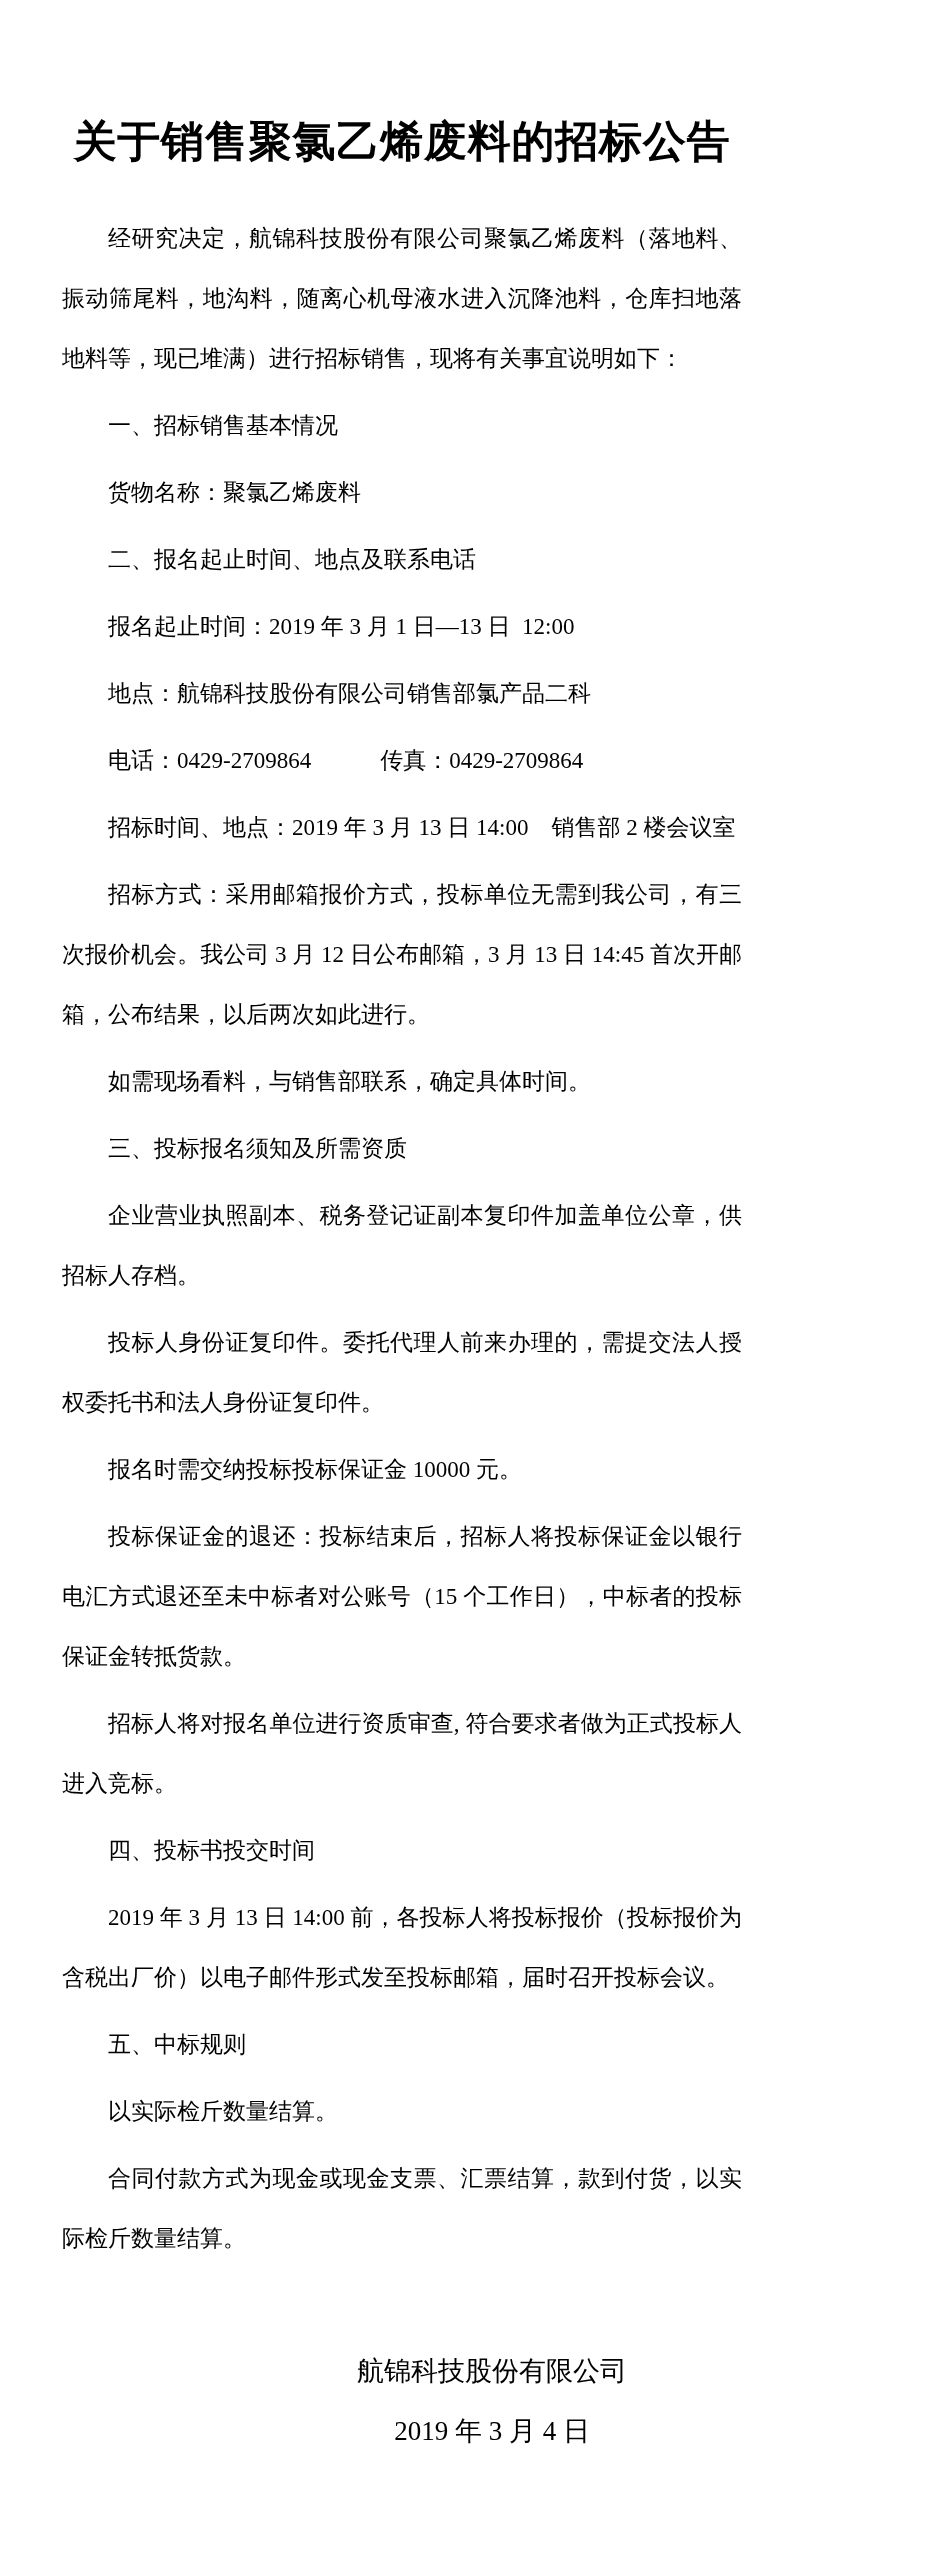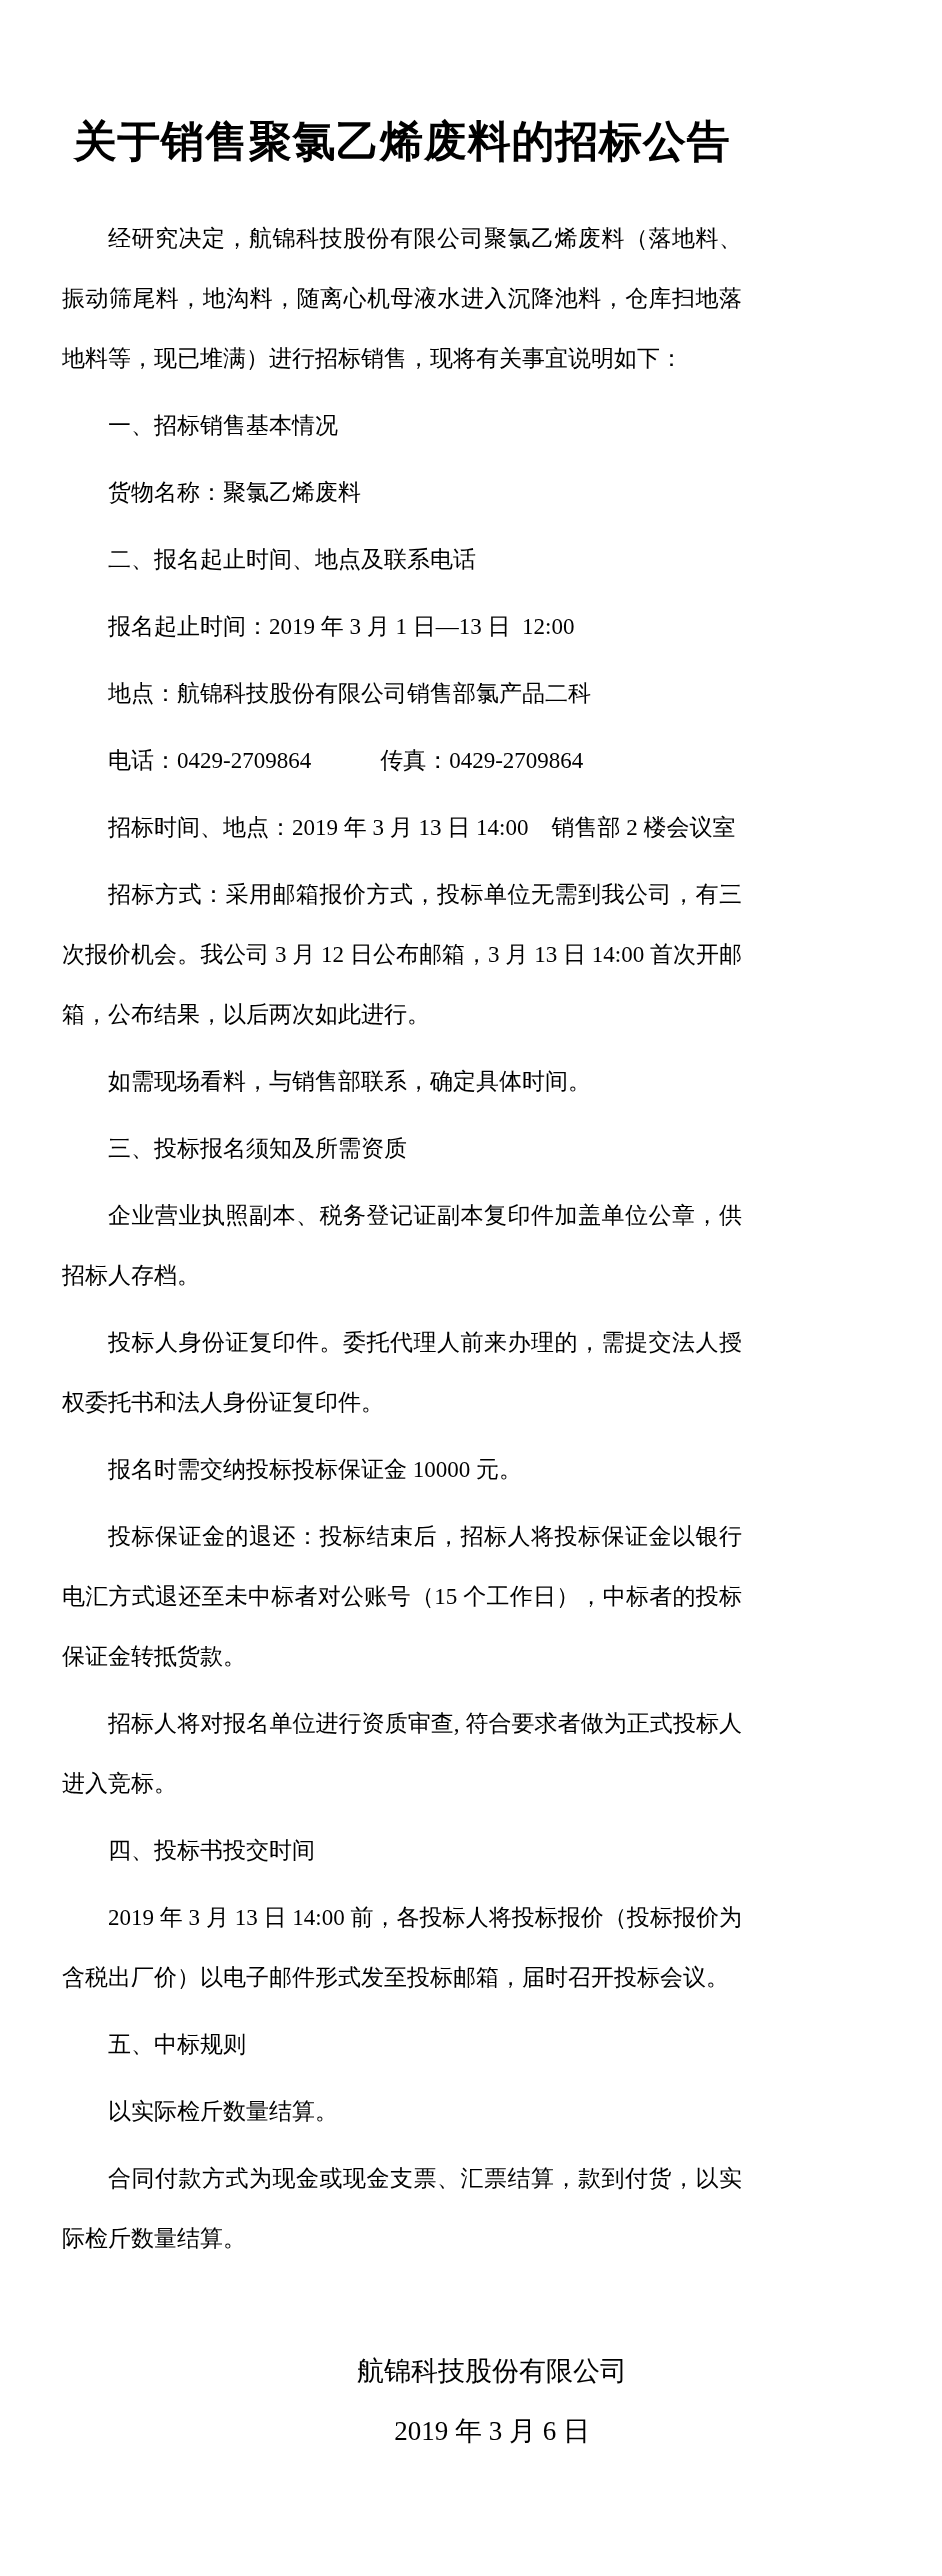--- a/index.html
+++ b/index.html
@@ -53,34 +53,34 @@
 
   <div class="body-text">
       <p>经研究决定，航锦科技股份有限公司聚氯乙烯废料（落地料、振动筛尾料，地沟料，随离心机母液水进入沉降池料，仓库扫地落地料等，现已堆满）进行招标销售，现将有关事宜说明如下：</p>
       <p>一、招标销售基本情况</p>
       <p>货物名称：聚氯乙烯废料</p>
       <p>二、报名起止时间、地点及联系电话</p>
       <p>报名起止时间：2019 年 3 月 1 日—13 日  12:00</p>
       <p>地点：航锦科技股份有限公司销售部氯产品二科</p>
       <p>电话：0429-2709864　　　传真：0429-2709864</p>
       <p>招标时间、地点：2019 年 3 月 13 日 14:00　销售部 2 楼会议室</p>
-      <p>招标方式：采用邮箱报价方式，投标单位无需到我公司，有三次报价机会。我公司 3 月 12 日公布邮箱，3 月 13 日 14:00 首次开邮箱，公布结果，以后两次如此进行。</p>
+      <p>招标方式：采用邮箱报价方式，投标单位无需到我公司，有三次报价机会。我公司 3 月 12 日公布邮箱，3 月 13 日 14:45 首次开邮箱，公布结果，以后两次如此进行。</p>
       <p>如需现场看料，与销售部联系，确定具体时间。</p>
       <p>三、投标报名须知及所需资质</p>
       <p>企业营业执照副本、税务登记证副本复印件加盖单位公章，供招标人存档。</p>
       <p>投标人身份证复印件。委托代理人前来办理的，需提交法人授权委托书和法人身份证复印件。</p>
       <p>报名时需交纳投标投标保证金 10000 元。</p>
       <p>投标保证金的退还：投标结束后，招标人将投标保证金以银行电汇方式退还至未中标者对公账号（15 个工作日），中标者的投标保证金转抵货款。</p>
       <p>招标人将对报名单位进行资质审查, 符合要求者做为正式投标人进入竞标。</p>
       <p>四、投标书投交时间</p>
       <p>2019 年 3 月 13 日 14:00 前，各投标人将投标报价（投标报价为含税出厂价）以电子邮件形式发至投标邮箱，届时召开投标会议。</p>
       <p>五、中标规则</p>
       <p>以实际检斤数量结算。</p>
       <p>合同付款方式为现金或现金支票、汇票结算，款到付货，以实际检斤数量结算。</p>
     </div>
 
   <div class="signature">
     <div>航锦科技股份有限公司</div>
-    <div>2019 年 3 月 6 日</div>
+    <div>2019 年 3 月 4 日</div>
   </div>
 
 </div>
 
 
 </body></html>

